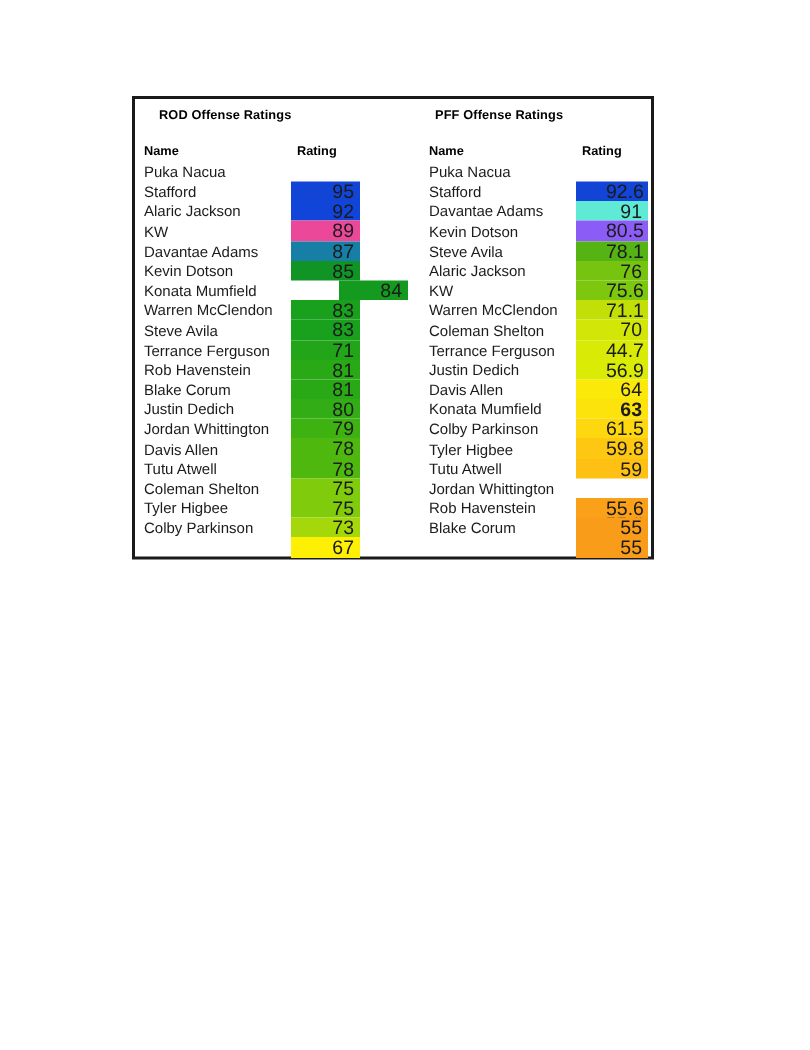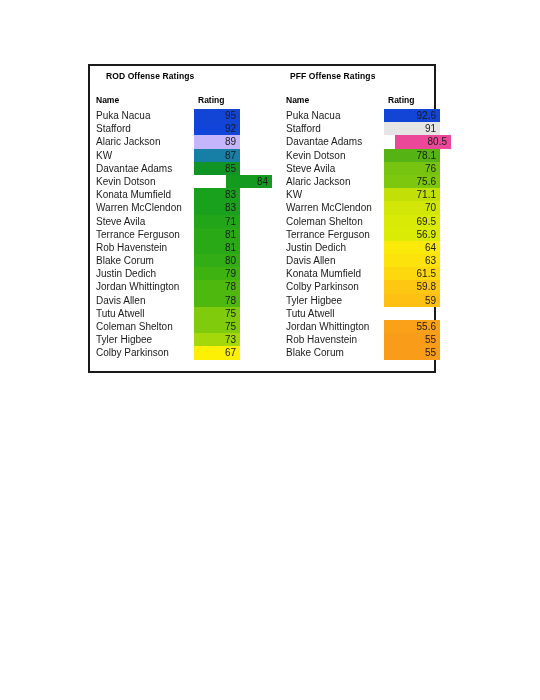--- a/index.html
+++ b/index.html
@@ -86,37 +86,37 @@
     position: absolute;
     left: 2px;
     top: 1px;
     font-size: 10px;
     color: #1b1b1b;
     white-space: nowrap;
     line-height: 12px;
   }
   .cell-rating {
     position: absolute;
-    top: 0;
+    top: 12px;
     height: 13.2px;
     line-height: 13.2px;
-    font-size: 10px;
+    font-size: 13px;
     color: #1b1b1b;
     text-align: right;
     padding-right: 4px;
     box-sizing: border-box;
     padding-left: 20px;
   }
   .col-left .cell-rating {
     left: 100px;
     width: 46px;
   }
   .col-right .cell-rating {
     left: 100px;
-    width: 56px;
+    width: 48px;
   }
 </style>
 </head>
 <body>
 
 <div id="sheet">
 
   <div class="title-row">
     <div class="title title-rod">ROD Offense Ratings</div>
     <div class="title title-pff">PFF Offense Ratings</div>
@@ -133,21 +133,21 @@
           <div class="row">
             <div class="cell-name">Puka Nacua</div>
             <div class="cell-rating" style="background: rgb(18, 68, 214);">95</div>
           </div>
           <div class="row">
             <div class="cell-name">Stafford</div>
             <div class="cell-rating" style="background: rgb(17, 68, 216);">92</div>
           </div>
           <div class="row">
             <div class="cell-name">Alaric Jackson</div>
-            <div class="cell-rating" style="background: #c4b5fd;">89</div>
+            <div class="cell-rating" style="background: #ec4899;">89</div>
           </div>
           <div class="row">
             <div class="cell-name">KW</div>
             <div class="cell-rating" style="background: rgb(23, 127, 166);">87</div>
           </div>
           <div class="row">
             <div class="cell-name">Davantae Adams</div>
             <div class="cell-rating" style="background: rgb(17, 148, 38);">85</div>
           </div>
           <div class="row">
@@ -214,25 +214,25 @@
         <div class="hdr-name">Name</div>
         <div class="hdr-rating">Rating</div>
       </div>
       <div class="rows">
           <div class="row">
             <div class="cell-name">Puka Nacua</div>
             <div class="cell-rating" style="background: rgb(18, 68, 214);">92.6</div>
           </div>
           <div class="row">
             <div class="cell-name">Stafford</div>
-            <div class="cell-rating" style="background: #e5e5e5;">91</div>
+            <div class="cell-rating" style="background: #5eead4;">91</div>
           </div>
           <div class="row">
             <div class="cell-name">Davantae Adams</div>
-            <div class="cell-rating" style="background: #ec4899; margin-left: 11px;">80.5</div>
+            <div class="cell-rating" style="background: #8b5cf6;">80.5</div>
           </div>
           <div class="row">
             <div class="cell-name">Kevin Dotson</div>
             <div class="cell-rating" style="background: rgb(85, 180, 20);">78.1</div>
           </div>
           <div class="row">
             <div class="cell-name">Steve Avila</div>
             <div class="cell-rating" style="background: rgb(119, 196, 16);">76</div>
           </div>
           <div class="row">
@@ -242,33 +242,33 @@
           <div class="row">
             <div class="cell-name">KW</div>
             <div class="cell-rating" style="background: rgb(194, 224, 8);">71.1</div>
           </div>
           <div class="row">
             <div class="cell-name">Warren McClendon</div>
             <div class="cell-rating" style="background: rgb(210, 231, 7);">70</div>
           </div>
           <div class="row">
             <div class="cell-name">Coleman Shelton</div>
-            <div class="cell-rating" style="background: rgb(217, 234, 6);">69.5</div>
+            <div class="cell-rating" style="background: rgb(217, 234, 6);">44.7</div>
           </div>
           <div class="row">
             <div class="cell-name">Terrance Ferguson</div>
             <div class="cell-rating" style="background: rgb(218, 235, 6);">56.9</div>
           </div>
           <div class="row">
             <div class="cell-name">Justin Dedich</div>
             <div class="cell-rating" style="background: rgb(251, 233, 10);">64</div>
           </div>
           <div class="row">
             <div class="cell-name">Davis Allen</div>
-            <div class="cell-rating" style="background: rgb(253, 227, 12);">63</div>
+            <div class="cell-rating" style="background: rgb(253, 227, 12); font-weight: bold;">63</div>
           </div>
           <div class="row">
             <div class="cell-name">Konata Mumfield</div>
             <div class="cell-rating" style="background: rgb(254, 216, 15);">61.5</div>
           </div>
           <div class="row">
             <div class="cell-name">Colby Parkinson</div>
             <div class="cell-rating" style="background: rgb(254, 199, 17);">59.8</div>
           </div>
           <div class="row">

